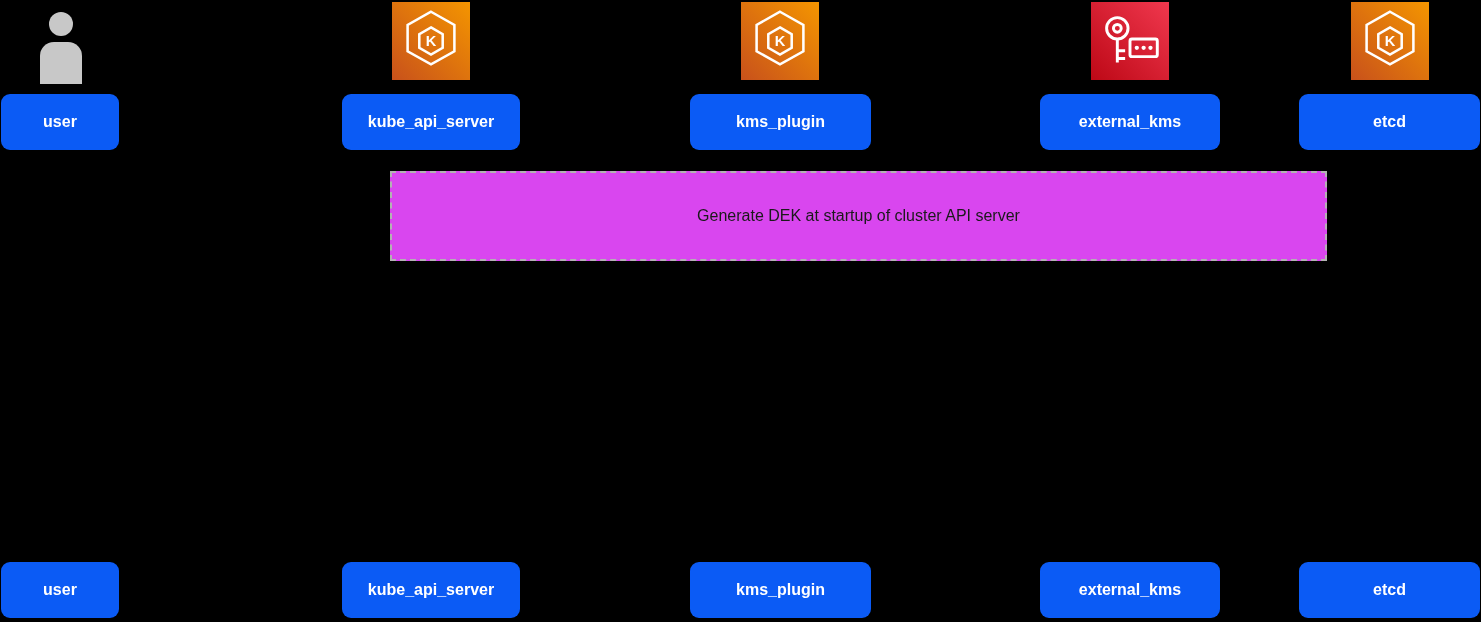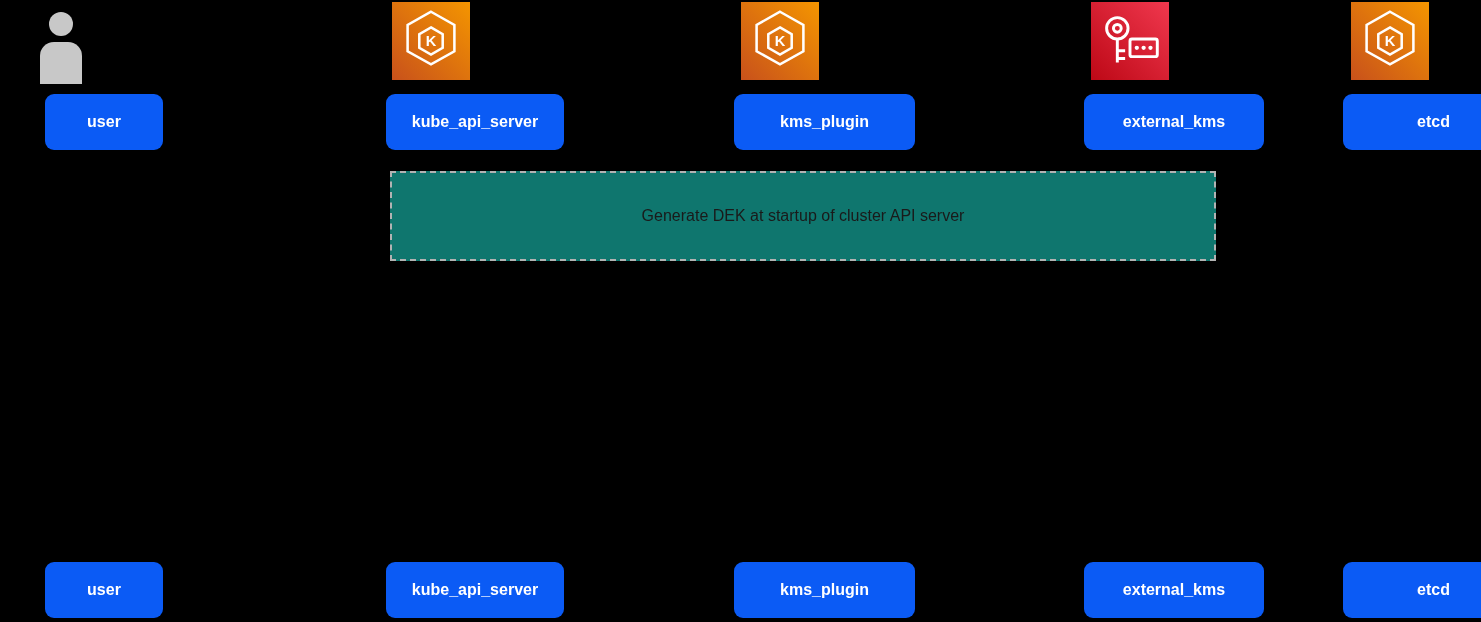--- a/index.html
+++ b/index.html
@@ -20,33 +20,32 @@
     height: 56px;
     border-radius: 9px;
     display: flex;
     align-items: center;
     justify-content: center;
     font-size: 16px;
     font-weight: 700;
     color: #fff;
     background: #0b5bf5;
     box-sizing: border-box;
-    margin-left: 44px;
   }
   .actor-icon {
     position: absolute;
     line-height: 0;
   }
   .note-box {
     position: absolute;
     left: 390px;
     top: 171px;
-    width: 826px;
+    width: 937px;
     height: 90px;
-    background: #0f766e;
+    background: #d946ef;
     border: 2px dashed #b3b3b3;
     box-sizing: border-box;
     display: flex;
     align-items: center;
     justify-content: center;
     font-size: 16px;
     color: #1a1a1a;
   }
 </style>
 </head>

